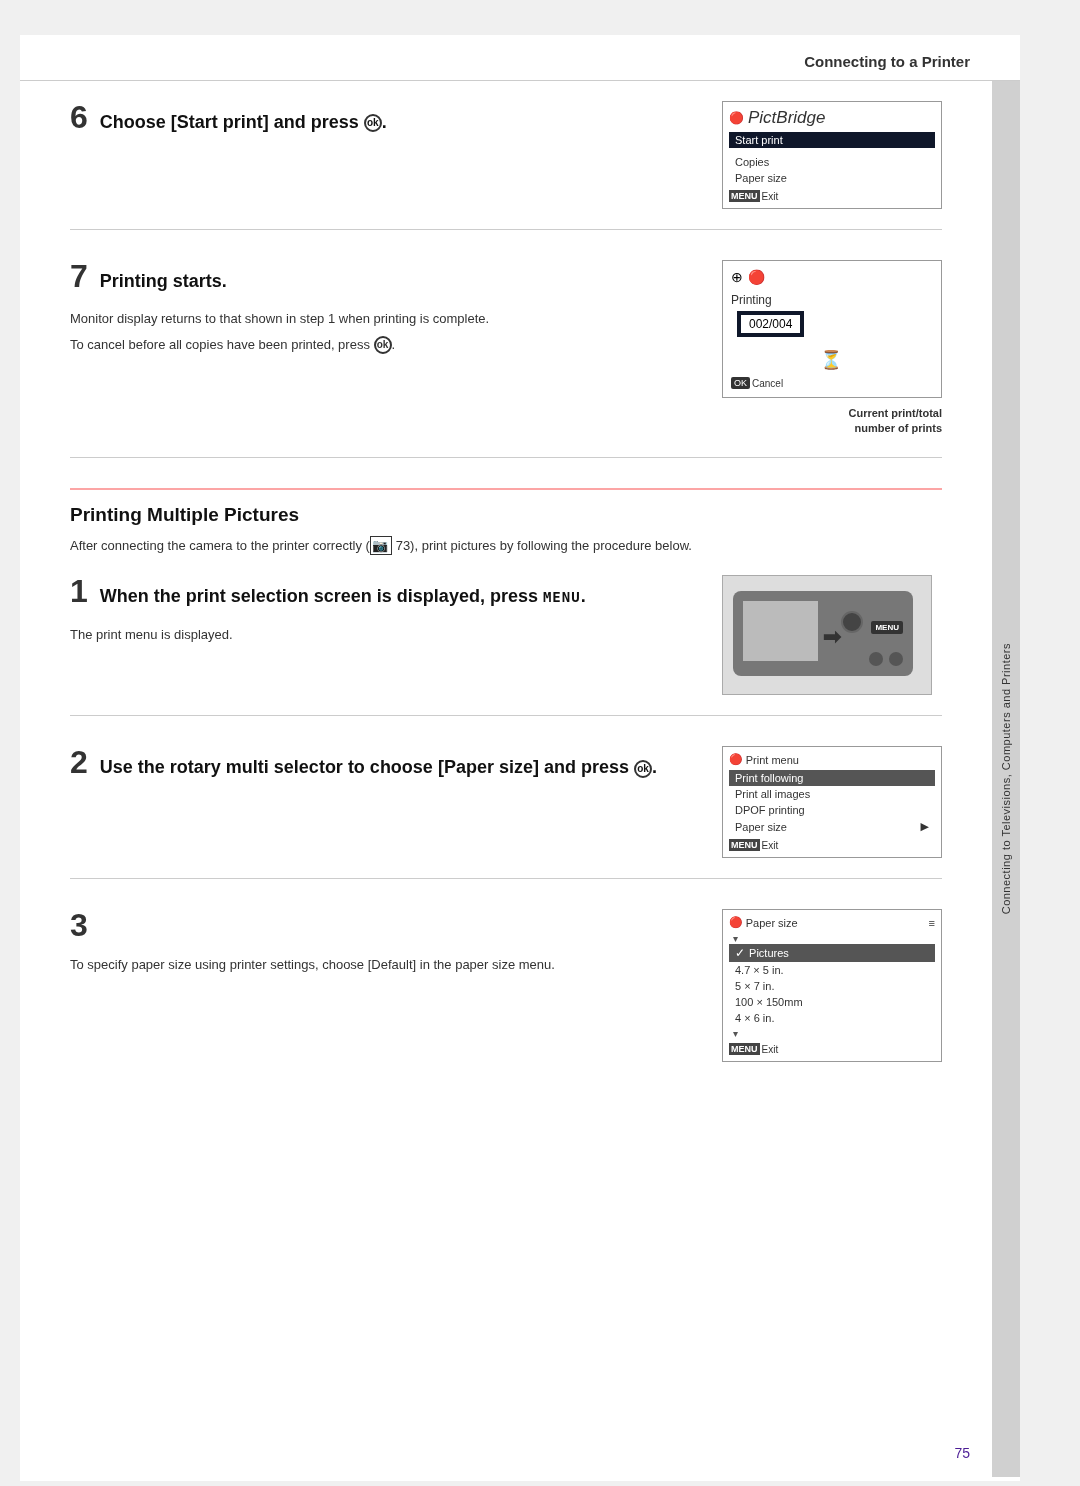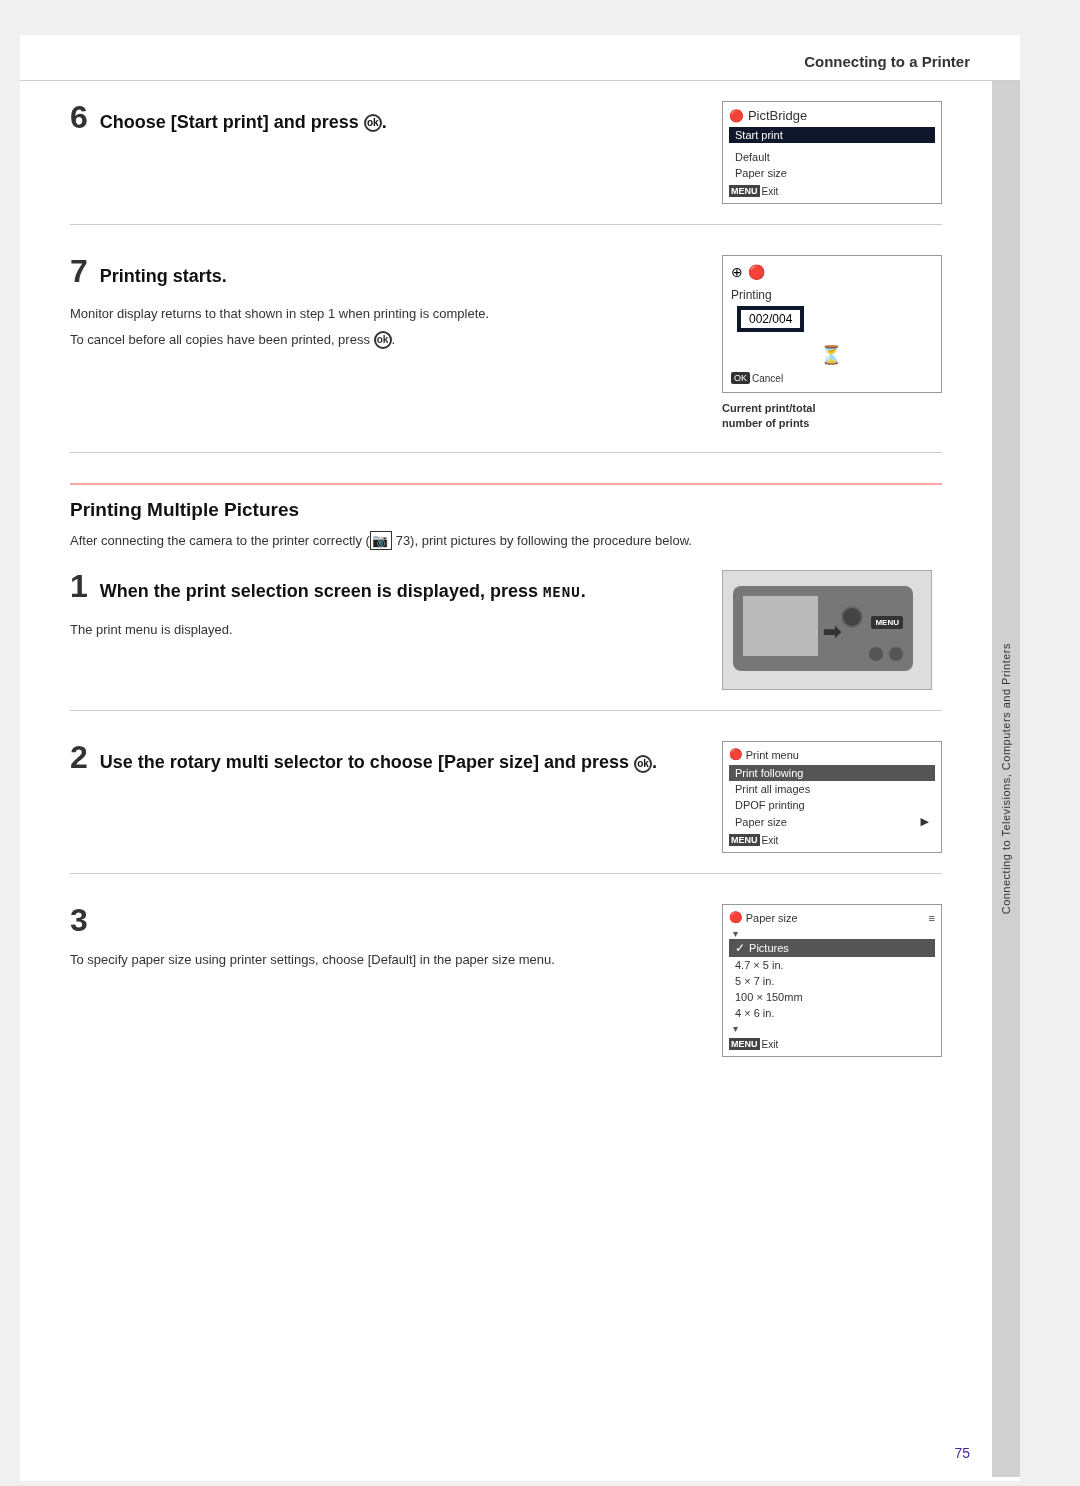--- a/index.html
+++ b/index.html
@@ -195,20 +195,21 @@
       color: #fff;
       padding: 1px 3px;
       border-radius: 2px;
     }
     .print-info {
       margin-top: 8px;
       font-size: 11px;
       color: #333;
       font-weight: bold;
       line-height: 1.4;
+      text-align: right;
     }
     
     .page-number {
       position: absolute;
       bottom: 20px;
       right: 50px;
       font-size: 14px;
       color: #4c1d95;
     }
     
@@ -311,24 +312,24 @@
         <div class="step-left">
           <div style="display:flex; align-items:baseline; gap:12px; margin-bottom:8px;">
             <span class="step-number">6</span>
             <span class="step-title">Choose [Start print] and press <span class="ok-circle">ok</span>.</span>
           </div>
         </div>
         <div class="step-right">
           <div class="screen-box">
             <div class="screen-header">
               <span style="font-size:12px;">🔴</span>
-              <span style="font-size:13px; ">PictBridge</span>
+              <span style="font-size:17px; font-style:italic;">PictBridge</span>
             </div>
             <div class="screen-menu-item selected">Start print</div>
-            <div class="screen-menu-item" style="margin-top:6px;">Default</div>
+            <div class="screen-menu-item" style="margin-top:6px;">Copies</div>
             <div class="screen-menu-item">Paper size</div>
             <div class="screen-footer">
               <span class="menu-label">MENU</span>
               <span>Exit</span>
             </div>
           </div>
         </div>
       </div>
 
       <div class="step-section">

